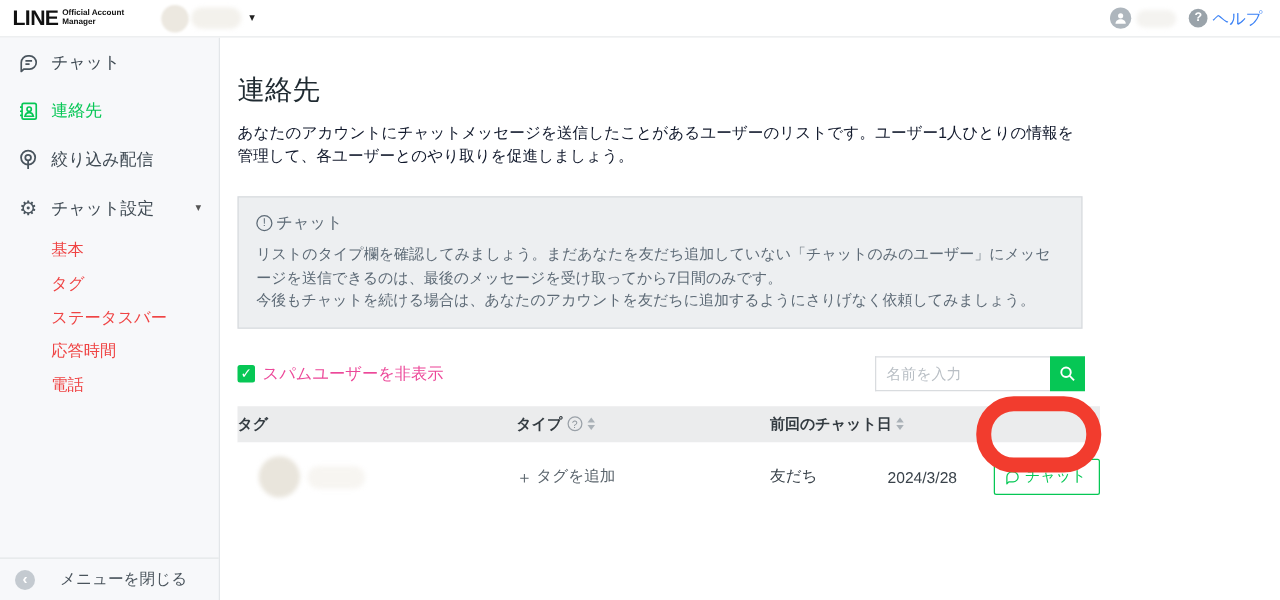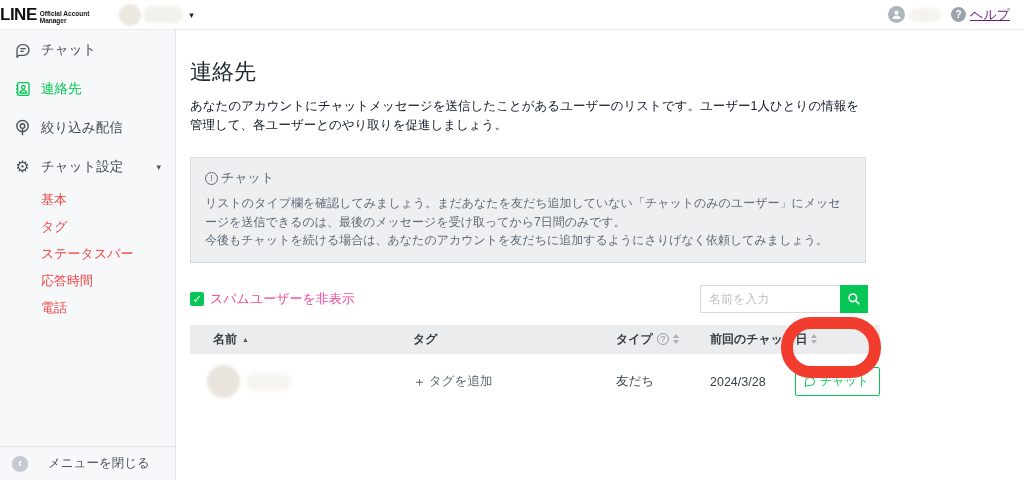--- a/index.html
+++ b/index.html
@@ -1,32 +1,32 @@
 <!DOCTYPE html>
 <html><head>
 <meta charset="utf-8">
 <style>
   * { margin:0; padding:0; box-sizing:border-box; }
   html,body { width:1024px; height:480px; overflow:hidden; }
   body { font-family:"Liberation Sans","DejaVu Sans",sans-serif; background:#fff; color:#39424a; position:relative; }
 
   
   .header { position:absolute; top:0; left:0; width:1024px; height:30px; background:#fff; border-bottom:1px solid #e8eaec; display:flex; align-items:center; z-index:5; }
-  .logo { display:flex; align-items:flex-end; padding-left:0; }
+  .logo { display:flex; align-items:flex-start; padding-left:10px; }
   .logo-line { font-size:17px; font-weight:800; letter-spacing:-0.5px; color:#111; line-height:20px; }
   .logo-sub { margin-left:3px; margin-top:2px; font-size:6.5px; font-weight:700; color:#111; line-height:7.5px; }
   .acct { display:flex; align-items:center; margin-left:30px; cursor:pointer; }
   .acct-avatar { width:22px; height:22px; border-radius:50%; background:#ece8e0; filter:blur(1px); }
   .acct-name-blur { width:40px; height:17px; border-radius:9px; background:#f3f1ec; margin-left:2px; filter:blur(1.5px); }
   .acct-caret { font-size:9px; color:#222; margin-left:6px; }
   .header-right { margin-left:auto; display:flex; align-items:center; padding-right:14px; }
   .user-circle { width:17px; height:17px; border-radius:50%; background:#aeb6bd; display:flex; align-items:center; justify-content:center; }
   .user-name-blur { width:32px; height:14px; border-radius:7px; background:#f4f3f0; margin-left:4px; margin-right:10px; filter:blur(1.5px); }
   .q-circle { width:15px; height:15px; border-radius:50%; background:#9aa3aa; color:#fff; font-size:10px; font-weight:700; display:flex; align-items:center; justify-content:center; }
-  .help-label { font-size:13px; color:#701a75; margin-left:4px;text-decoration:underline; }
+  .help-label { font-size:13px; color:#3b82f6; margin-left:4px; }
 
   
   .sidebar { position:absolute; top:30px; left:0; bottom:0; width:176px; background:#f7f8fa; border-right:1px solid #e3e6e9; }
   .side-item { display:flex; align-items:center; height:39px; padding-left:14px; font-size:13.5px; color:#3f4a53; cursor:pointer; position:relative; }
   .side-item .s-icon { width:17px; height:17px; margin-right:10px; display:flex; align-items:center; justify-content:center; color:#4a555e; }
   .side-item.active { color:#06c755; }
   .side-item.active .s-icon { color:#06c755; }
   .side-item .expand-caret { position:absolute; right:14px; font-size:9px; color:#555; }
   .side-sub { padding-left:41px; height:27px; display:flex; align-items:center; font-size:13px; color:#ef4444; cursor:pointer; }
   .side-footer { position:absolute; bottom:0; left:0; right:0; height:34px; border-top:1px solid #e4e6e8; display:flex; align-items:center; padding-left:12px; cursor:pointer; }
@@ -178,24 +178,20 @@
         <svg width="14" height="14" viewBox="0 0 24 24" fill="none" stroke="#fff" stroke-width="2.6">
             <circle cx="10" cy="10" r="6.5"></circle>
             <line x1="15" y1="15" x2="21" y2="21"></line>
           </svg>
       </button>
     </div>
   </div>
 
   <div class="table">
     <div class="thead">
-      <div class="th th1">
-        <span>名前</span>
-        <span class="sort-asc">▲</span>
-      </div>
       <div class="th">
         <span>タグ</span>
       </div>
       <div class="th">
         <span>タイプ</span>
         <span class="th-q">?</span>
         <span class="sorters">
             <i class="up"></i>
             <i class="down"></i>
           </span>

